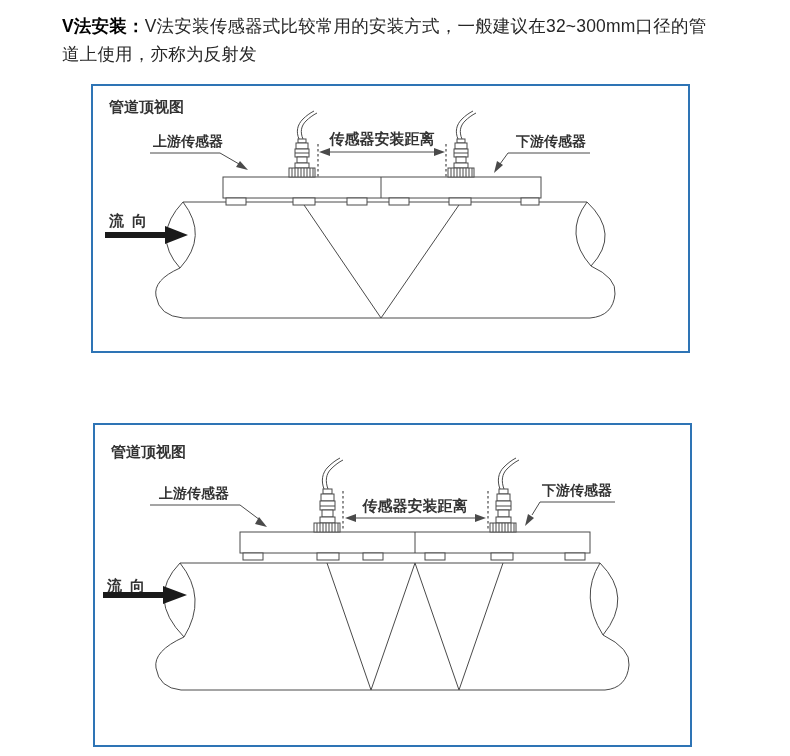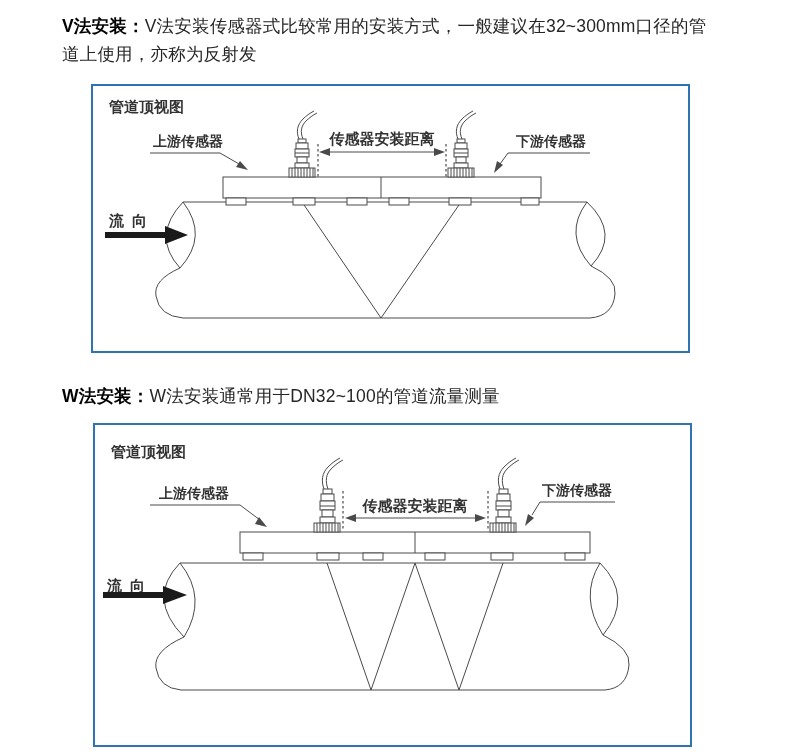--- a/index.html
+++ b/index.html
@@ -134,21 +134,20 @@
 
       <g>
         <text class="flow" x="36" y="140" text-anchor="middle">流 向</text>
         <polygon class="thick" points="12,146 72,146 72,140 95,149 72,158 72,152 12,152"></polygon>
       </g>
 
       <text class="ttl" x="16" y="26">管道顶视图</text>
     </svg>
   </div>
 
-  <p class="para para-w"><span class="hd">W法安装：</span><span>W法安装通常用于DN32~100的管道流量测量</span></p>
 
   <div class="diagram-box box-w">
     <svg width="595" height="320" viewBox="0 0 595 320">
 
       <g>
         <path class="ln" d="M85,138 H505"></path>
         <path class="ln" d="M86,265 H510"></path>
         <path class="ln" d="M85,138 Q51,173 89,212"></path>
         <path class="ln" d="M85,138 Q113,173 89,212"></path>
         <path class="ln" d="M89,212 Q58,226 61,243 Q64,263 86,265"></path>

